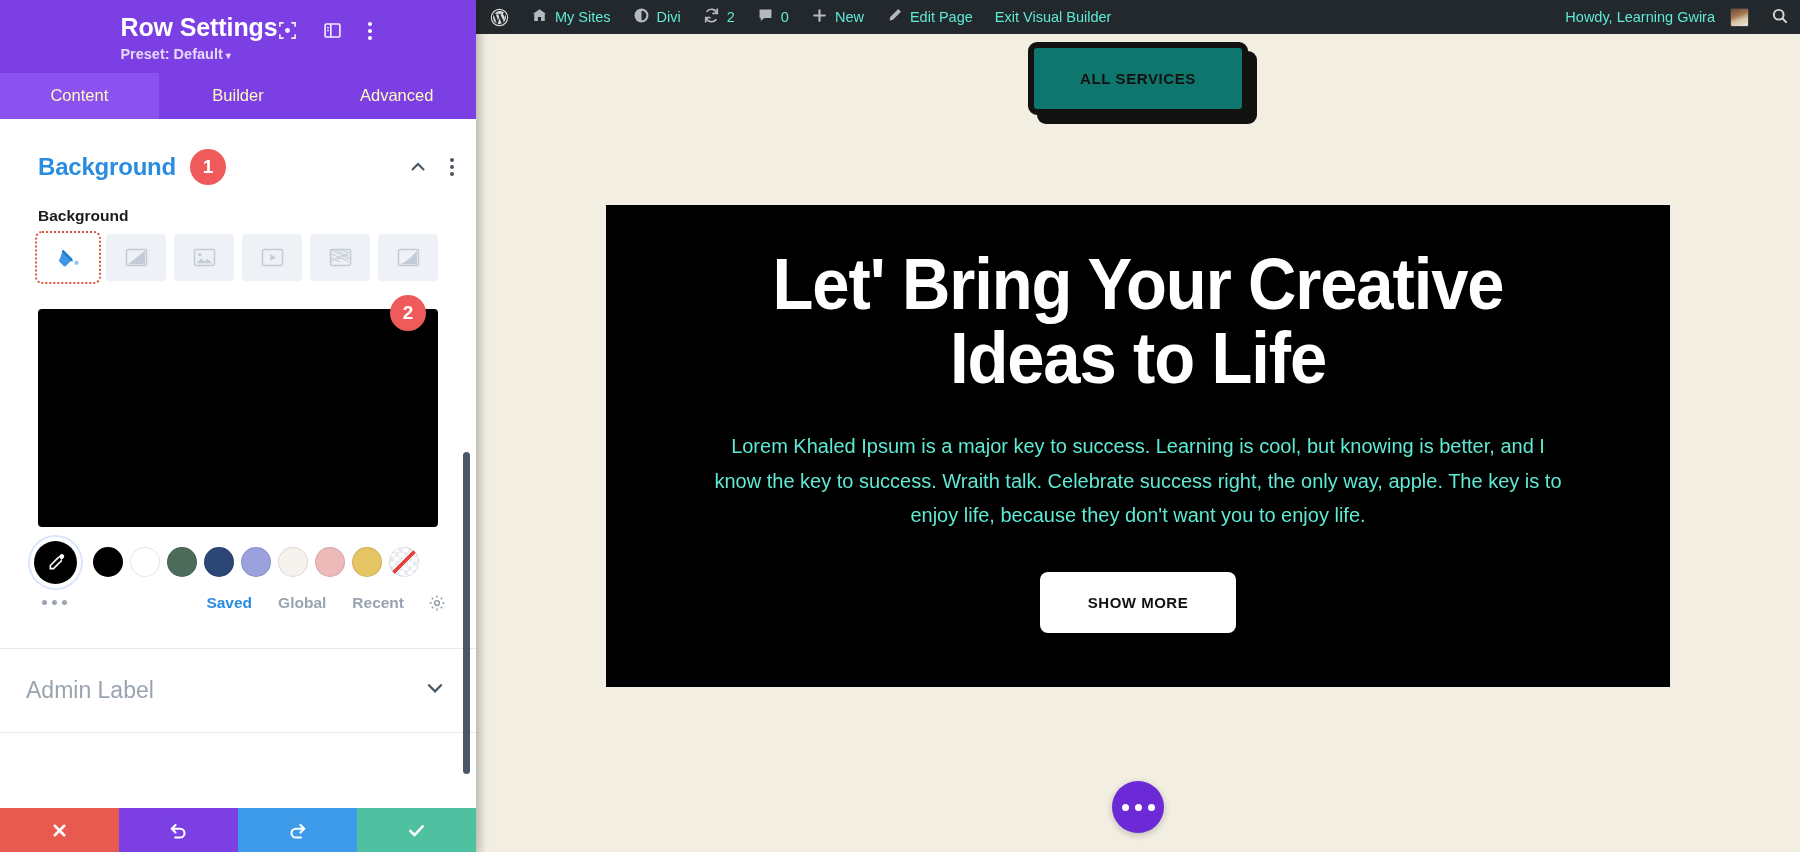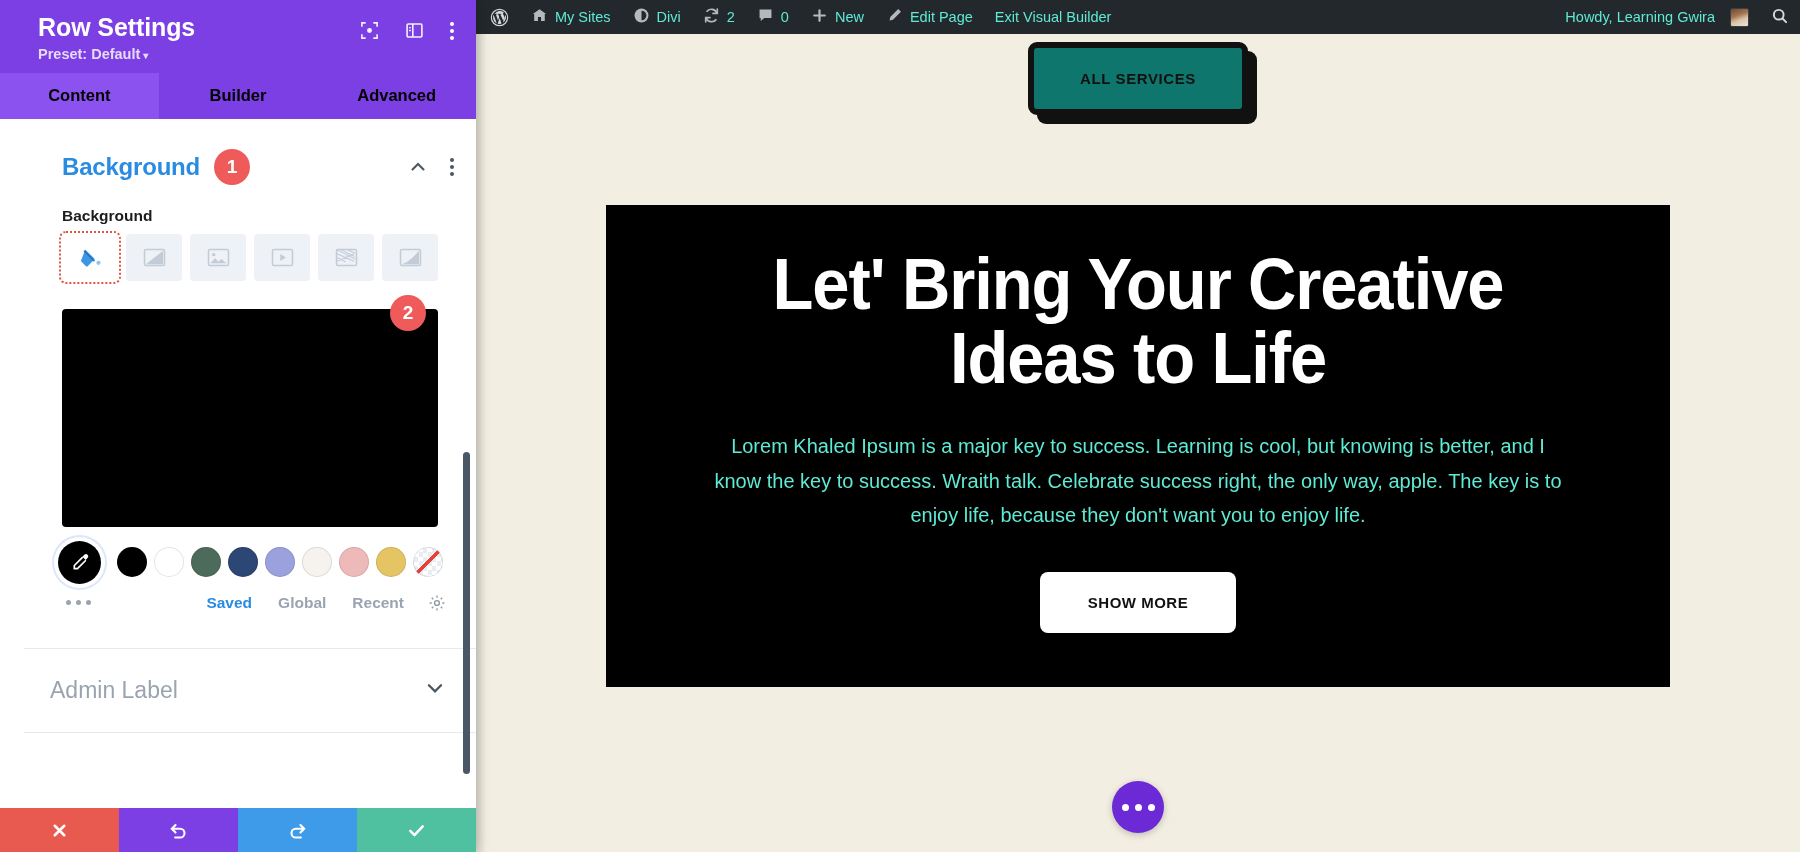--- a/index.html
+++ b/index.html
@@ -12,41 +12,41 @@
   #root { position:relative; width:1800px; height:852px; }
 
   
   .settings-panel {
     position:absolute; left:0; top:0; width:476px; height:852px;
     background:#ffffff; display:flex; flex-direction:column;
     box-shadow:0 0 14px rgba(0,0,0,.22); z-index:40;
   }
   .sp-header {
     background:#7b3fe4; padding:13px 22px 11px 38px;
-    display:flex; align-items:flex-start; justify-content:space-between;
+    display:flex; align-items:flex-start; justify-content:center;
   }
   .sp-title {
     color:#fff; font-size:25px; font-weight:bold; line-height:1.15;
     letter-spacing:-.1px;
   }
   .sp-preset {
     color:#e7d9fb; font-size:14.5px; margin-top:4px; font-weight:600;
   }
   .sp-preset .caret { font-size:10px; margin-left:3px; }
   .sp-hdr-icons { display:flex; align-items:center; gap:26px; padding-top:8px; }
   .sp-hdr-icons .ic { opacity:.92; cursor:pointer; line-height:0; }
 
   .sp-tabs { display:flex; background:#7b3fe4; }
   .sp-tab {
     flex:1; text-align:center; padding:13px 0 14px;
-    color:#000000; font-size:16.5px; font-weight:700; cursor:pointer;
+    color:#fef9c3; font-size:16.5px; font-weight:400; cursor:pointer;
   }
   .sp-tab.active { background:#8b52f0; }
 
-  .sp-body { flex:1; overflow:hidden; position:relative; background:#fff;margin-left:24px; }
+  .sp-body { flex:1; overflow:hidden; position:relative; background:#fff; }
 
   .section-head {
     display:flex; align-items:center; padding:30px 22px 0 38px;
   }
   .section-title {
     color:#2a8ce0; font-size:24px; font-weight:600; letter-spacing:-.2px;
   }
   .badge {
     width:36px; height:36px; border-radius:50%;
     background:#ef5b5b; color:#fff; font-size:19px; font-weight:bold;

